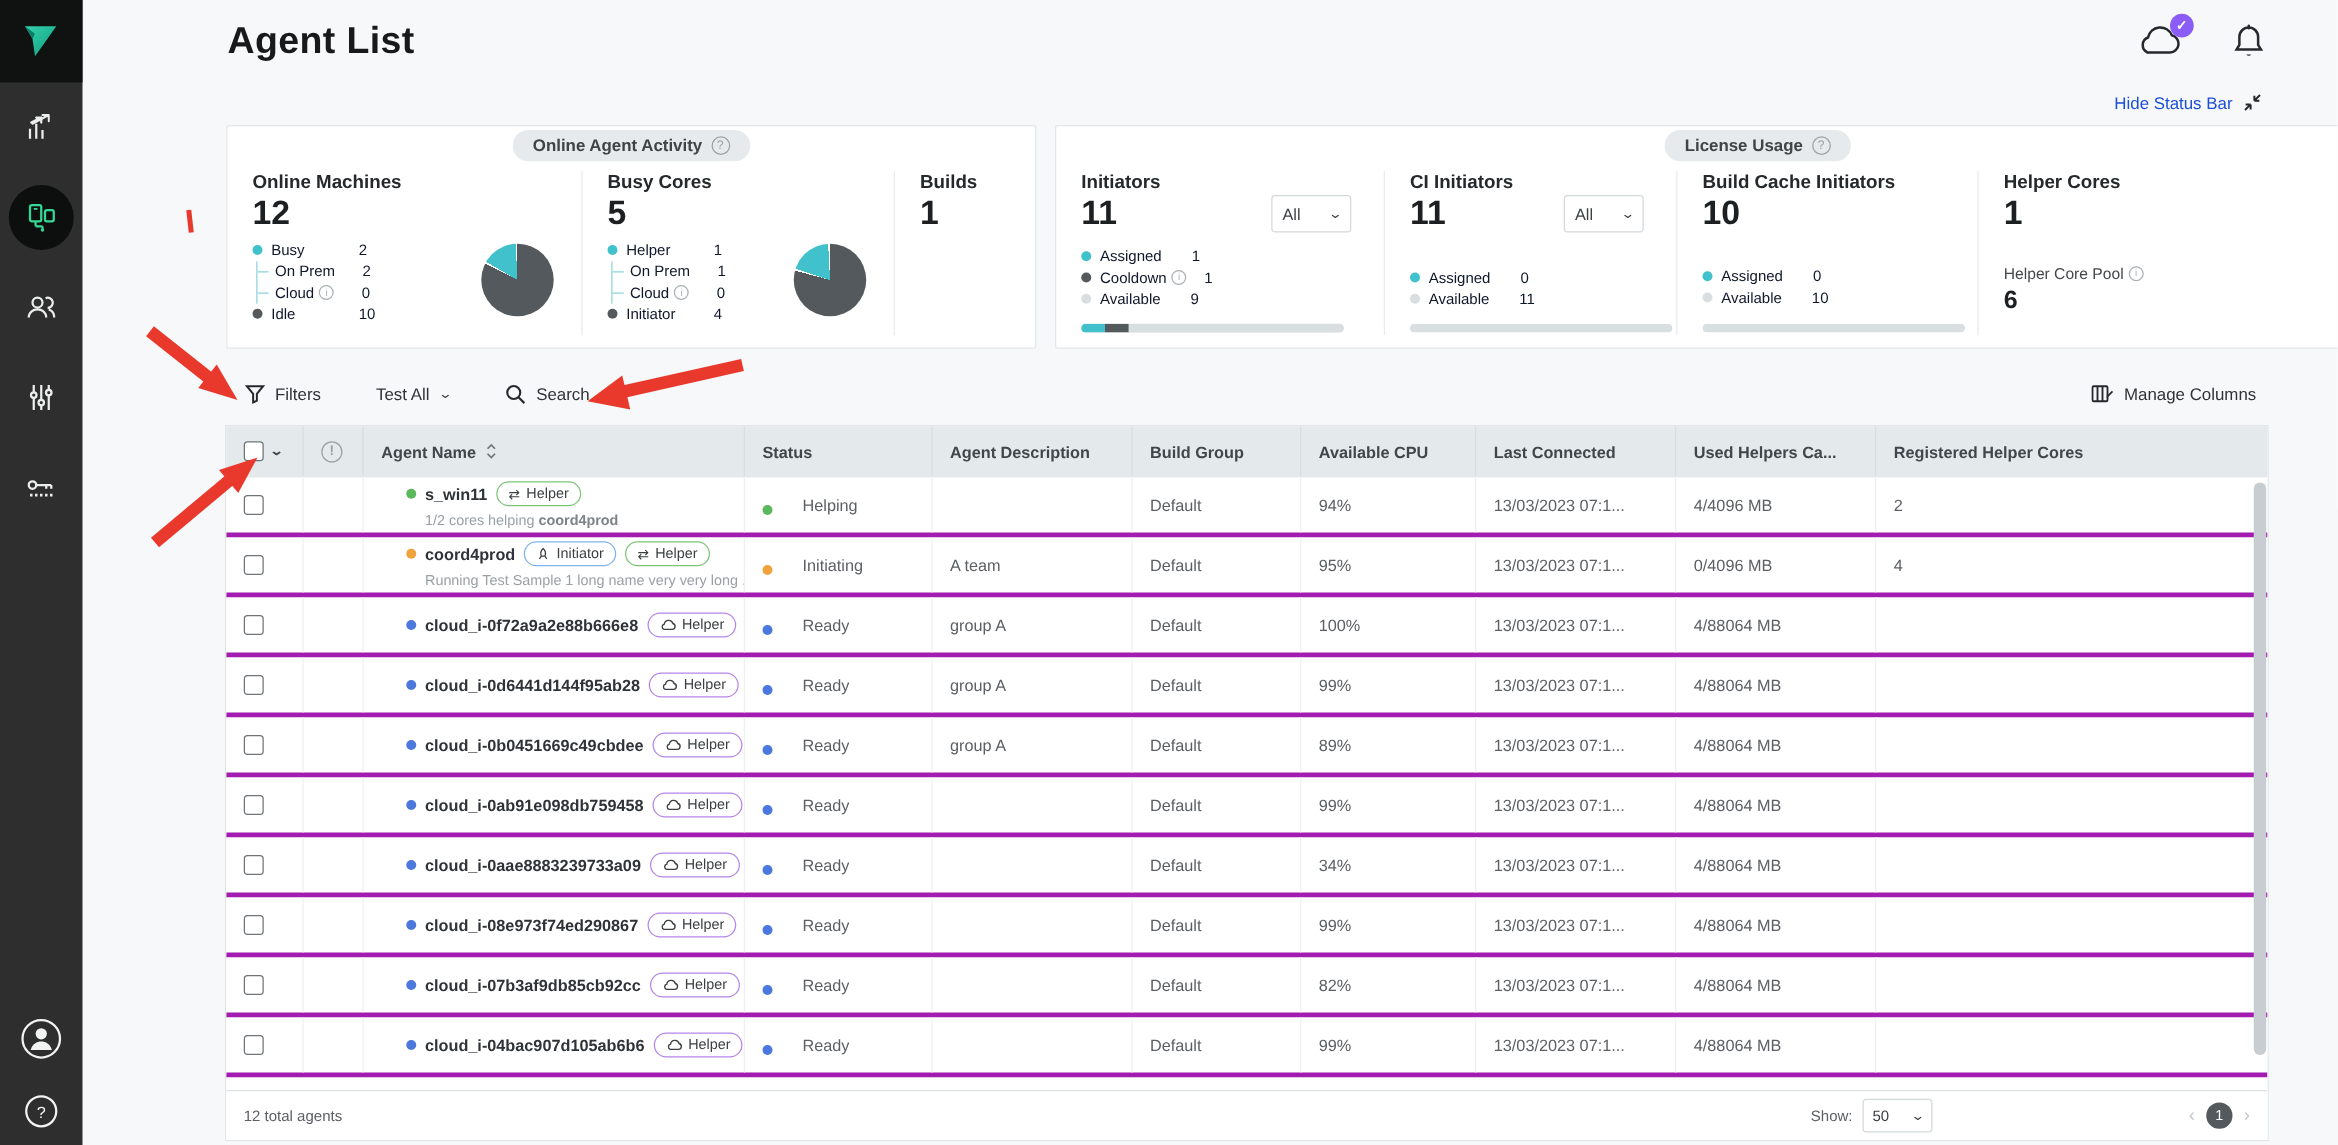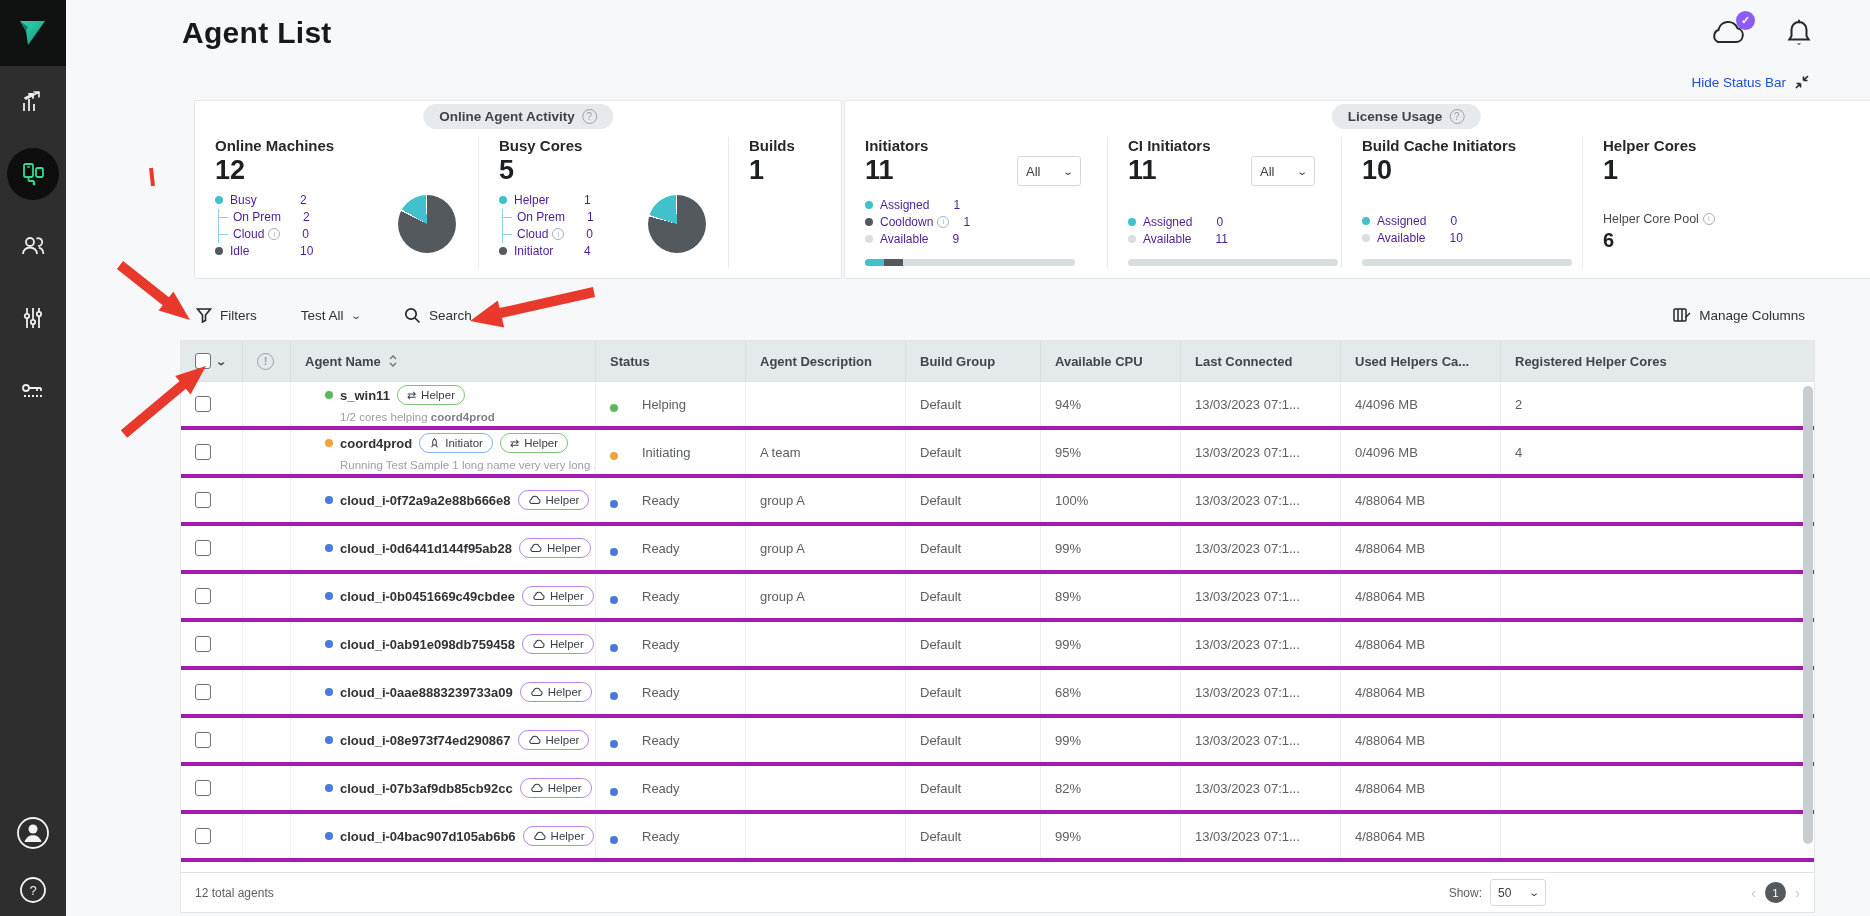--- a/index.html
+++ b/index.html
@@ -17,35 +17,35 @@
 
   
   .page-title{position:absolute;left:182px;top:16px;font-size:30px;font-weight:700;color:#17191b;letter-spacing:.3px}
   .top-icons{position:absolute;right:58px;top:18px;display:flex;align-items:center;gap:38px}
   .cloud-wrap{position:relative}
   .cloud-badge{position:absolute;right:-7px;top:-7px;width:19px;height:19px;border-radius:50%;background:var(--purple);display:flex;align-items:center;justify-content:center;color:#fff;font-size:11px;font-weight:700}
   .hide-status{position:absolute;right:60px;top:74px;display:flex;align-items:center;gap:8px;font-size:13.5px;color:#1d4ed8;cursor:pointer}
 
   
   .panel{position:absolute;top:100px;height:179px;background:#fff;border:1px solid #e3e7e9;border-radius:2px}
-  .panel-a{left:194px;width:648px}
+  .panel-a{left:181px;width:648px}
   .panel-b{left:844px;width:1124px}
   .panel-pill{position:absolute;top:3px;left:50%;transform:translateX(-50%);background:#e6eaec;border-radius:15px;padding:5px 16px;font-size:13.5px;font-weight:700;color:#3f4449;display:flex;align-items:center;gap:7px;white-space:nowrap}
   .qmark{width:15px;height:15px;border-radius:50%;border:1px solid #9aa1a6;color:#9aa1a6;font-size:10px;display:inline-flex;align-items:center;justify-content:center;font-weight:400}
   .qmark::after{content:"?"}
   .imark{width:12px;height:12px;border-radius:50%;border:1px solid #aab0b4;color:#aab0b4;font-size:8px;display:inline-flex;align-items:center;justify-content:center;margin-left:4px;flex:none}
   .imark::after{content:"i"}
   .cards{display:flex;height:100%;padding:36px 18px 10px 18px}
   .card{position:relative;padding:0 0 0 20px;border-left:1px solid #e8ebed;flex:none}
   .card:first-child{border-left:none;padding-left:2px}
   .card-title{font-size:15px;font-weight:700;color:#26292c}
   .card-num{font-size:27px;font-weight:700;color:#1d2023;margin-top:2px;line-height:1.1}
   .num-row{display:flex;align-items:flex-start}
   .mini-select{margin-left:auto;margin-right:26px;margin-top:2px;width:64px;height:30px;border:1px solid #d4d9dc;border-radius:3px;background:#fff;display:flex;align-items:center;justify-content:space-between;padding:0 8px;font-size:13px;color:#3c4043;cursor:pointer}
-  .legend{margin-top:6px;font-size:12px;color:#4c1d95}
+  .legend{margin-top:6px;font-size:12px;color:#0f172a}
   .lrow{display:flex;align-items:center;height:17px}
   .dot{width:8px;height:8px;border-radius:50%;margin-right:7px;flex:none}
   .dot-teal{background:var(--teal)}
   .dot-dark{background:var(--pie_dark)}
   .dot-light{background:var(--legend_light)}
   .llabel{min-width:58px}
   .lval{margin-left:12px}
   .ltree{margin-left:3px;border-left:1px solid #8fd3d9;padding-left:0}
   .ltree .lrow{padding-left:0}
   .ltree .tick{width:9px;border-top:1px solid #8fd3d9;margin-right:5px;flex:none}
@@ -664,21 +664,21 @@
             </div>
     </div>
     <div class="td c3">
       <div class="statline">
               <span class="sdot" style="background:#4a78dc"></span>
       <span>Ready</span>
             </div>
     </div>
     <div class="td c4"></div>
     <div class="td c5">Default</div>
-    <div class="td c6">68%</div>
+    <div class="td c6">34%</div>
     <div class="td c7">13/03/2023 07:1...</div>
     <div class="td c8">4/88064 MB</div>
     <div class="td c9"></div>
   </div>
         <div class="trow">
     <div class="td c0">
             <span class="cb"></span>
           </div>
     <div class="td c1"></div>
     <div class="td c2">

